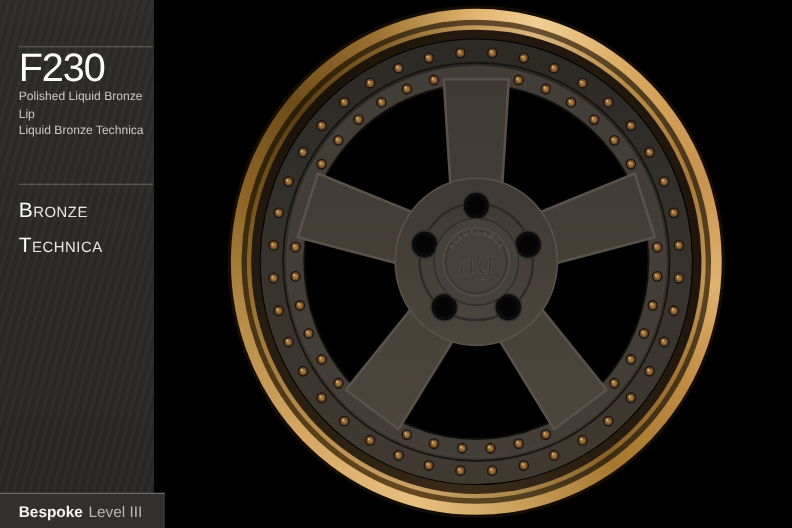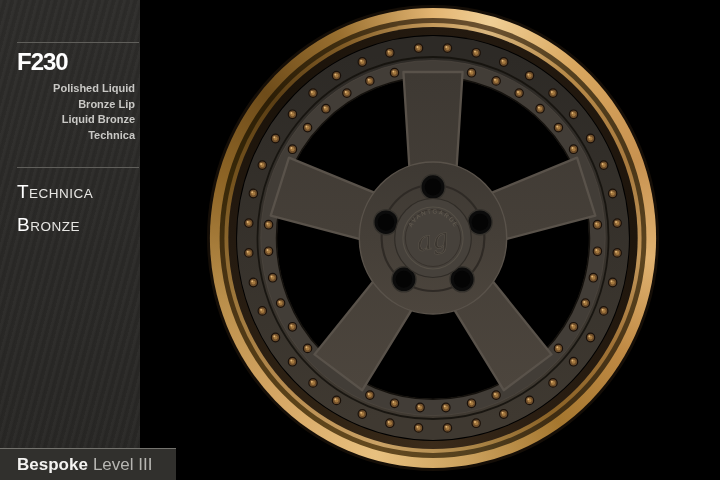--- a/index.html
+++ b/index.html
@@ -17,42 +17,41 @@
         rgba(255,255,255,0.022) 0px, rgba(255,255,255,0.022) 2px,
         rgba(0,0,0,0.05) 4px, rgba(43,42,40,0) 7px),
       linear-gradient(180deg,#2d2c2a 0%,#2a2927 55%,#282725 100%);
   }
   .sep{position:absolute;left:17px;width:122px;height:1px;background:#605f5b;}
   .sep1{top:42px;}
   .sep2{top:167px;}
 
   .model-block{position:absolute;left:17px;top:47px;width:118px;}
   .model-name{
-    margin:0;font-size:24px;font-weight:700;letter-spacing:-1px;
+    margin:0;font-size:36px;font-weight:400;letter-spacing:-1px;
     color:#ffffff;line-height:30px;
   }
   .finish{
     margin:4px 0 0 0;font-size:11px;line-height:15.5px;color:#c9c8c5;
-    font-weight:700;
-    text-align:right;
+    font-weight:400;
   }
   .finish + .finish{margin-top:0;}
 
   .series-block{position:absolute;left:17px;top:176px;width:118px;}
   .series-line{
     text-transform:uppercase;color:#e7e6e3;font-size:13.5px;
     letter-spacing:0.5px;line-height:31px;font-weight:400;
   }
   .series-line::first-letter{font-size:19px;color:#ffffff;}
 
   .bespoke-bar{
-    position:absolute;left:0;bottom:0;width:176px;height:32px;
+    position:absolute;left:0;bottom:0;width:150px;height:32px;
     background:#31302d;border-top:1px solid #74736e;
     line-height:32px;padding-left:17px;box-sizing:border-box;
-    font-size:17px;white-space:nowrap;
+    font-size:14px;white-space:nowrap;
   }
   .bespoke-bold{font-weight:700;color:#f4f3f1;}
   .bespoke-rest{font-weight:400;color:#b7b6b2;margin-left:5px;}
 
   
   .wheel{position:absolute;left:200px;top:5px;width:466px;height:466px;transform:scaleX(0.97);}
   .disc{position:absolute;border-radius:50%;}
   .d-edge{left:0;top:0;width:466px;height:466px;background:#150e07;}
   .d-lip{left:3px;top:3px;width:460px;height:460px;
     background:conic-gradient(from 0deg,
@@ -347,21 +346,21 @@
 
     <section class="model-block">
       <h1 class="model-name">F230</h1>
       <p class="finish">Polished Liquid Bronze Lip</p>
       <p class="finish">Liquid Bronze Technica</p>
     </section>
 
     <div class="sep sep2"></div>
 
     <section class="series-block">
+      <div class="series-line">Bronze</div>
       <div class="series-line">Technica</div>
-      <div class="series-line">Bronze</div>
     </section>
 
     <footer class="bespoke-bar">
       <span class="bespoke-bold">Bespoke</span><span class="bespoke-rest">Level III</span>
     </footer>
   </aside>
 </div>
 
 </body></html>

